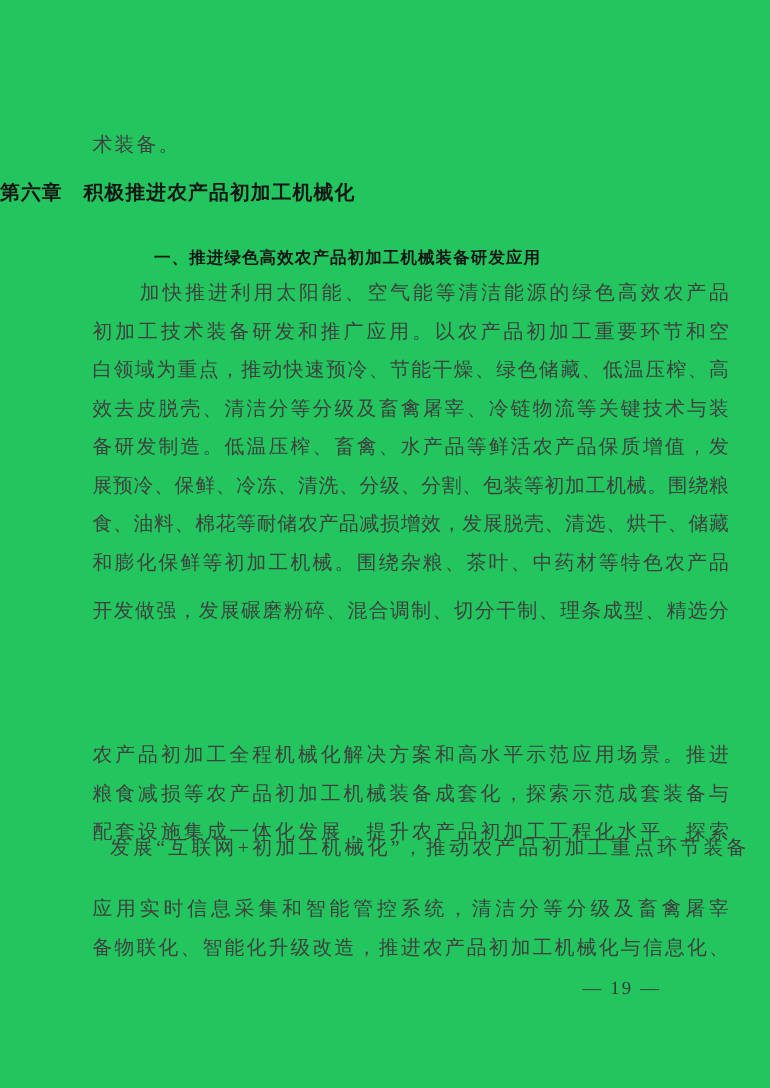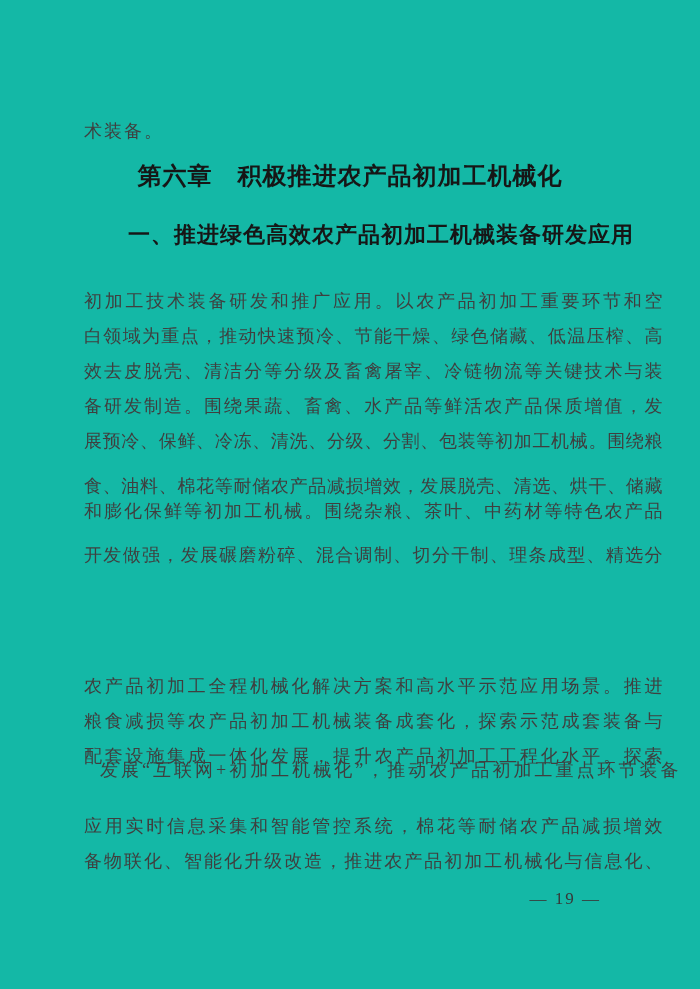--- a/index.html
+++ b/index.html
@@ -1,21 +1,21 @@
 <!DOCTYPE html>
 <html><head>
 <meta charset="utf-8">
 <style>
   html, body { margin: 0; padding: 0; background: #e8e8e8; }
   .page {
     position: relative;
     width: 700px;
     height: 989px;
     margin: 0 auto;
-    background: #14b8a6;
+    background: #22c55e;
     overflow: hidden;
     font-family: "Liberation Serif", "DejaVu Serif", serif;
   }
   .line {
     position: absolute;
     left: 84px;
     width: 579px;
     height: 35px;
     line-height: 35px;
     font-size: 18px;
@@ -40,26 +40,26 @@
     font-family: "Liberation Sans", "DejaVu Sans", sans-serif;
     font-weight: 700;
     color: #161616;
     letter-spacing: 1px;
     white-space: nowrap;
   }
   .chapter-heading {
     left: 0;
     width: 700px;
     top: 158px;
-    text-align: center;
-    font-size: 24px;
+    text-align: left;
+    font-size: 18px;
   }
   .section-heading {
-    left: 128px;
-    font-size: 22px;
+    left: 140px;
+    font-size: 15px;
   }
   .page-number {
     position: absolute;
     top: 886px;
     right: 99px;
     height: 25px;
     line-height: 25px;
     font-size: 17px;
     color: #383838;
     letter-spacing: 2px;
@@ -70,32 +70,33 @@
 <body>
 
 <div class="page">
 
   <div class="line natural" style="top:114px;">术装备。</div>
 
   <div class="heading chapter-heading">第六章　积极推进农产品初加工机械化</div>
 
   <div class="heading section-heading" style="top:217px;">一、推进绿色高效农产品初加工机械装备研发应用</div>
 
+  <div class="line indent" style="top:249px;">加快推进利用太阳能、空气能等清洁能源的绿色高效农产品</div>
   <div class="line" style="top:284px;">初加工技术装备研发和推广应用。以农产品初加工重要环节和空</div>
   <div class="line" style="top:319px;">白领域为重点，推动快速预冷、节能干燥、绿色储藏、低温压榨、高</div>
   <div class="line" style="top:354px;">效去皮脱壳、清洁分等分级及畜禽屠宰、冷链物流等关键技术与装</div>
-  <div class="line" style="top:389px;">备研发制造。围绕果蔬、畜禽、水产品等鲜活农产品保质增值，发</div>
+  <div class="line" style="top:389px;">备研发制造。低温压榨、畜禽、水产品等鲜活农产品保质增值，发</div>
   <div class="line" style="top:424px;">展预冷、保鲜、冷冻、清洗、分级、分割、包装等初加工机械。围绕粮</div>
-  <div class="line" style="top:459px;margin-top:10px;">食、油料、棉花等耐储农产品减损增效，发展脱壳、清选、烘干、储藏</div>
+  <div class="line" style="top:459px;">食、油料、棉花等耐储农产品减损增效，发展脱壳、清选、烘干、储藏</div>
   <div class="line" style="top:494px;">和膨化保鲜等初加工机械。围绕杂粮、茶叶、中药材等特色农产品</div>
   <div class="line" style="top:514px;margin-top:24px;">开发做强，发展碾磨粉碎、混合调制、切分干制、理条成型、精选分</div>
 
 
   <div class="line" style="top:669px;">农产品初加工全程机械化解决方案和高水平示范应用场景。推进</div>
   <div class="line" style="top:704px;">粮食减损等农产品初加工机械装备成套化，探索示范成套装备与</div>
   <div class="line" style="top:739px;">配套设施集成一体化发展，提升农产品初加工工程化水平。探索</div>
   <div class="line" style="top:753px;margin-left:16px;">发展“互联网+初加工机械化”，推动农产品初加工重点环节装备</div>
-  <div class="line" style="top:809px;">应用实时信息采集和智能管控系统，棉花等耐储农产品减损增效</div>
+  <div class="line" style="top:809px;">应用实时信息采集和智能管控系统，清洁分等分级及畜禽屠宰</div>
   <div class="line" style="top:844px;">备物联化、智能化升级改造，推进农产品初加工机械化与信息化、</div>
 
   <div class="page-number">— 19 —</div>
 
 </div>
 
 </body></html>

